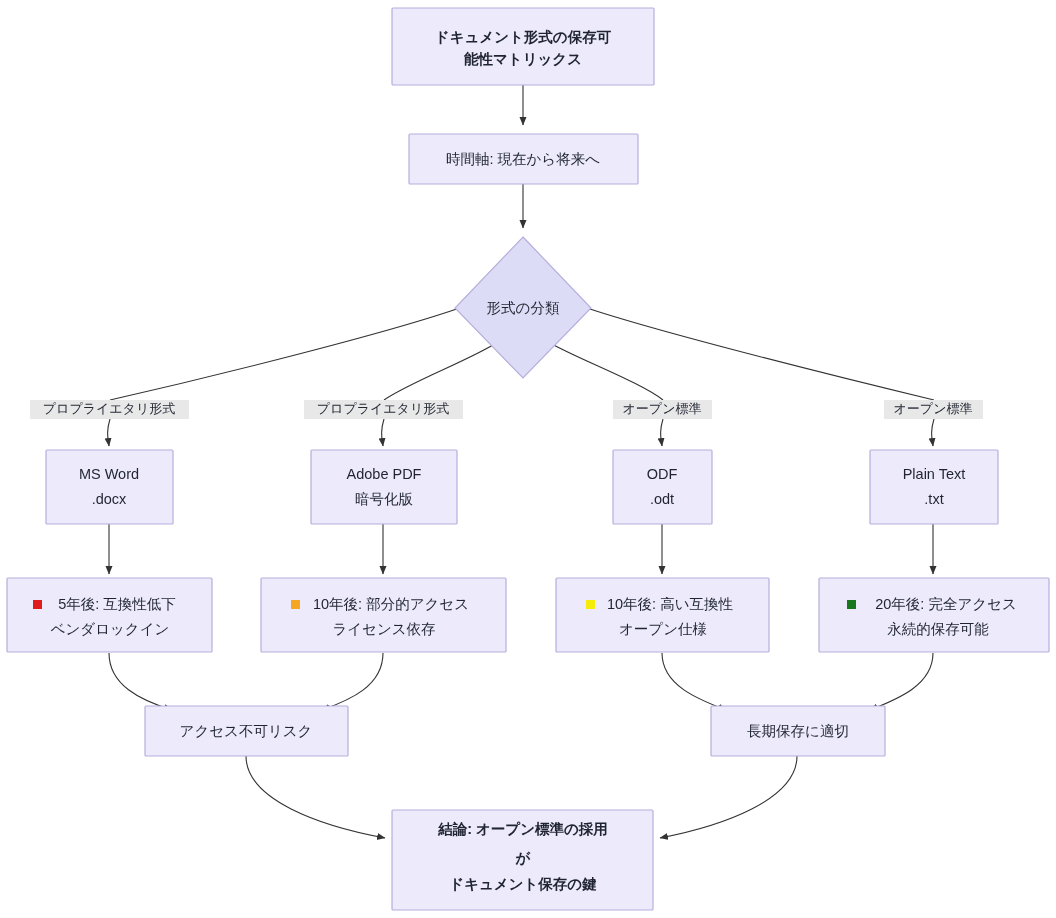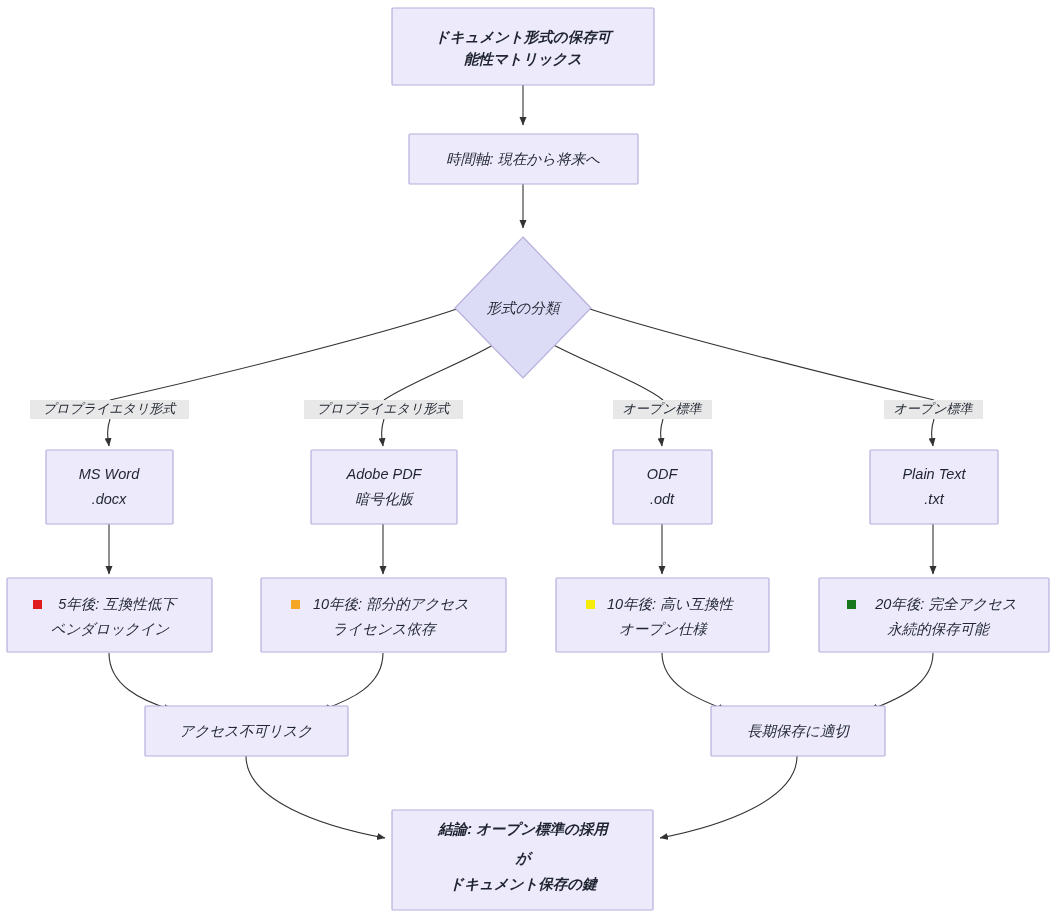--- a/index.html
+++ b/index.html
@@ -11,21 +11,20 @@
   body {
     font-family: "Liberation Sans", "DejaVu Sans", sans-serif;
     width: 1056px;
     height: 918px;
     overflow: hidden;
   }
   #flowchart-root {
     position: relative;
     width: 936px;
     height: 918px;
-    font-style: italic;
   }
   svg#flow-svg {
     position: absolute;
     top: 0;
     left: 0;
     width: 1056px;
     height: 918px;
     display: block;
   }
   .node-box {

